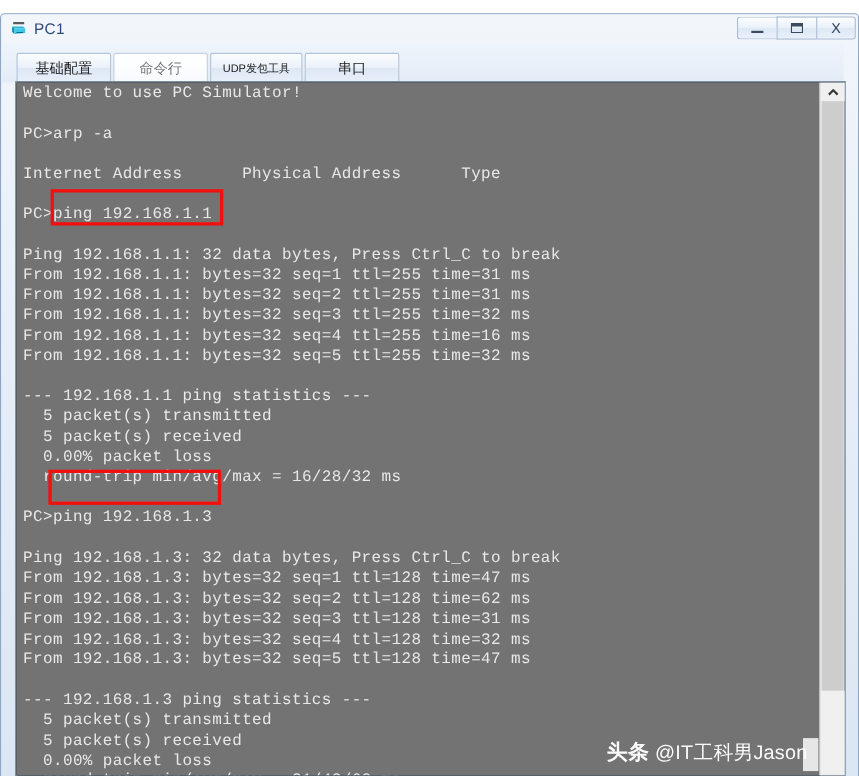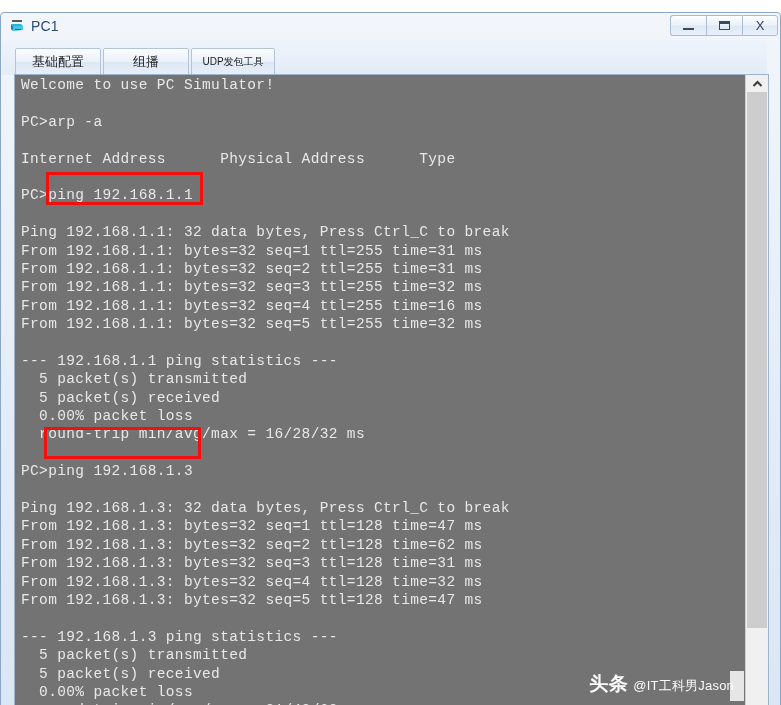--- a/index.html
+++ b/index.html
@@ -198,21 +198,21 @@
     font-family: "Liberation Sans", sans-serif;
     opacity: 0.97;
   }
   .wm-brand {
     font-size: 19px;
     font-weight: bold;
     margin-right: 5px;
     letter-spacing: 0.5px;
   }
   .wm-handle {
-    font-size: 13px;
+    font-size: 18px;
     letter-spacing: 0.2px;
   }
   .wm-fade {
     position: absolute;
     right: 2px;
     bottom: 4px;
     width: 14px;
     height: 30px;
     background: rgba(255,255,255,0.82);
   }
@@ -248,22 +248,23 @@
       <span class="win-btn">
         <span class="glyph-max"></span>
       </span>
       <span class="win-btn">X</span>
     </span>
   </div>
 
   <div class="tabstrip">
     <div class="tabs">
       <div class="tab" style="width:86px">基础配置</div>
-      <div class="tab" style="width:86px">组播</div>
+      <div class="tab active" style="width:86px">命令行</div>
       <div class="tab small" style="width:84px">UDP发包工具</div>
+      <div class="tab" style="width:86px">串口</div>
     </div>
   </div>
 
   <div class="term-wrap">
     <div class="term">
       <div class="term-lines" id="term-lines"><div>Welcome to use PC Simulator!</div><div>&nbsp;</div><div>PC&gt;arp -a</div><div>&nbsp;</div><div>Internet Address      Physical Address      Type</div><div>&nbsp;</div><div>PC&gt;ping 192.168.1.1</div><div>&nbsp;</div><div>Ping 192.168.1.1: 32 data bytes, Press Ctrl_C to break</div><div>From 192.168.1.1: bytes=32 seq=1 ttl=255 time=31 ms</div><div>From 192.168.1.1: bytes=32 seq=2 ttl=255 time=31 ms</div><div>From 192.168.1.1: bytes=32 seq=3 ttl=255 time=32 ms</div><div>From 192.168.1.1: bytes=32 seq=4 ttl=255 time=16 ms</div><div>From 192.168.1.1: bytes=32 seq=5 ttl=255 time=32 ms</div><div>&nbsp;</div><div>--- 192.168.1.1 ping statistics ---</div><div>  5 packet(s) transmitted</div><div>  5 packet(s) received</div><div>  0.00% packet loss</div><div>  round-trip min/avg/max = 16/28/32 ms</div><div>&nbsp;</div><div>PC&gt;ping 192.168.1.3</div><div>&nbsp;</div><div>Ping 192.168.1.3: 32 data bytes, Press Ctrl_C to break</div><div>From 192.168.1.3: bytes=32 seq=1 ttl=128 time=47 ms</div><div>From 192.168.1.3: bytes=32 seq=2 ttl=128 time=62 ms</div><div>From 192.168.1.3: bytes=32 seq=3 ttl=128 time=31 ms</div><div>From 192.168.1.3: bytes=32 seq=4 ttl=128 time=32 ms</div><div>From 192.168.1.3: bytes=32 seq=5 ttl=128 time=47 ms</div><div>&nbsp;</div><div>--- 192.168.1.3 ping statistics ---</div><div>  5 packet(s) transmitted</div><div>  5 packet(s) received</div><div>  0.00% packet loss</div><div>  round-trip min/avg/max = 31/43/62 ms</div></div>
 
       <div class="hl" style="left:31px; top:97px; width:157px; height:33px;"></div>
       <div class="hl" style="left:29px; top:352px; width:157px; height:32px;"></div>
 

